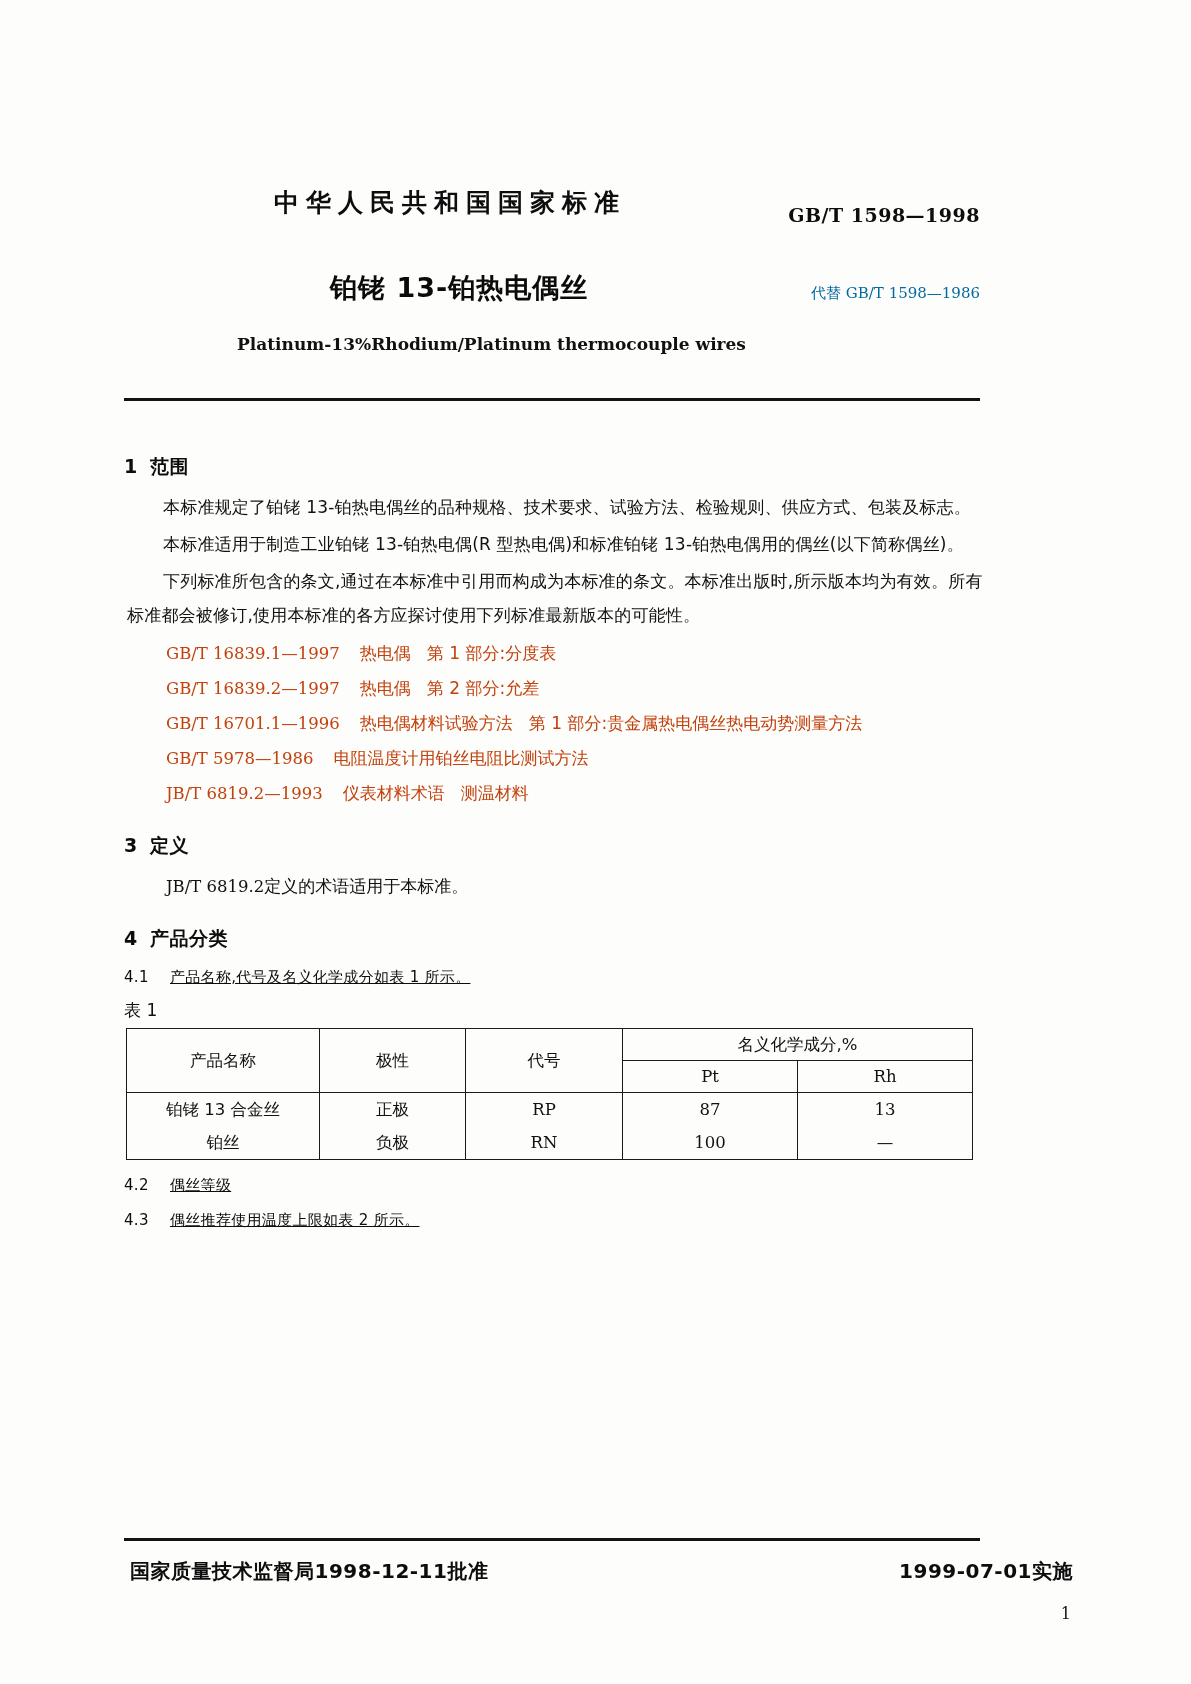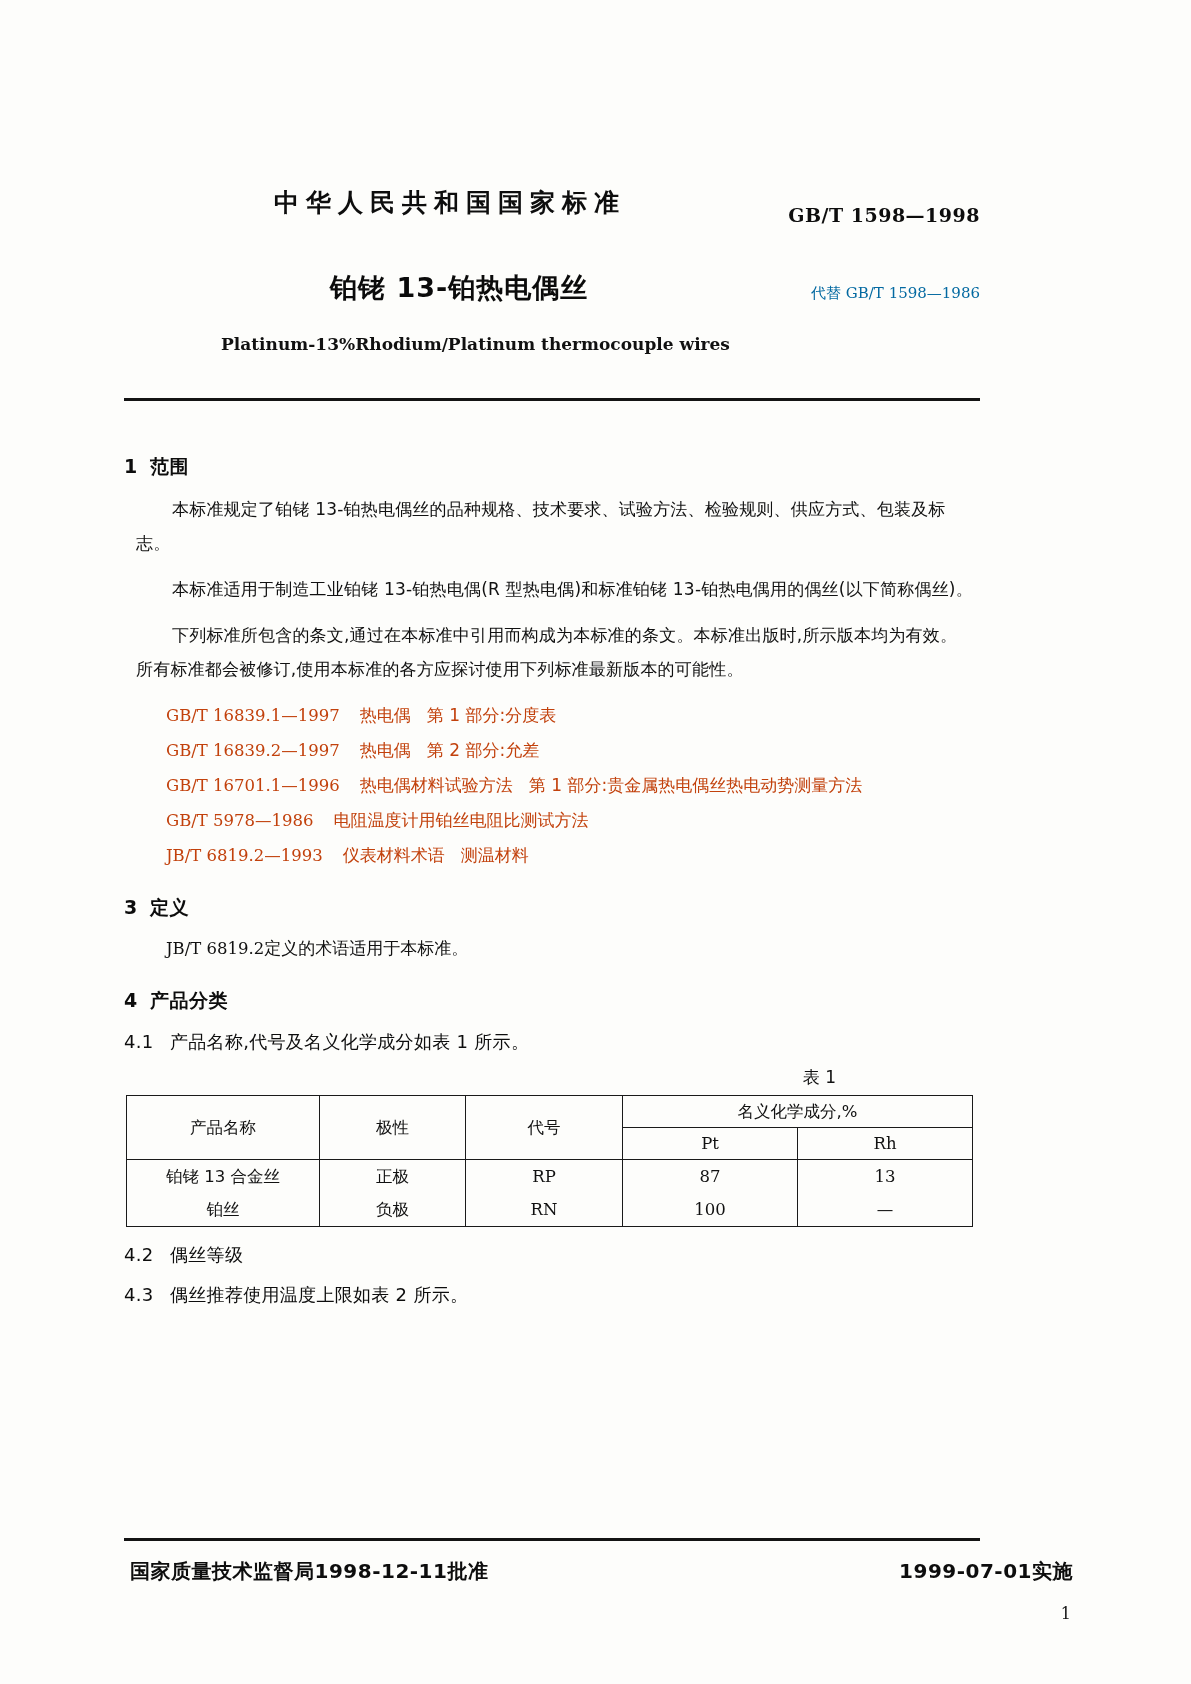--- a/index.html
+++ b/index.html
@@ -78,21 +78,21 @@
     position: absolute;
     right: 0;
     top: 14px;
     font-family: "DejaVu Serif", "Liberation Serif", serif;
     font-size: 15px;
     color: #0369a1;
     white-space: nowrap;
   }
   .en-title {
     position: absolute;
-    left: 97px;
+    left: 113px;
     top: 148px;
     font-family: "DejaVu Serif", "Liberation Serif", serif;
     font-weight: 700;
     font-size: 17px;
     letter-spacing: 0px;
     color: #111111;
     white-space: nowrap;
   }
 
   .rule-top {
@@ -118,35 +118,36 @@
     color: #0d0d0d;
     margin: 22px 0 10px 0;
     letter-spacing: 0.5px;
   }
   .h2 .num {
     display: inline-block;
     min-width: 26px;
   }
   .h3 {
     font-family: "DejaVu Sans", "Liberation Sans", sans-serif;
-    font-size: 18px;
+    font-size: 15px;
     font-weight: 400;
     color: #0d0d0d;
     margin: 16px 0 6px 0;
     letter-spacing: 0.3px;
+    text-decoration: underline;
   }
   .h3 .num {
     display: inline-block;
     min-width: 46px;
   }
   p.para {
     font-family: "DejaVu Sans", "Liberation Sans", sans-serif;
     font-size: 17px;
     line-height: 34px;
-    margin: 12px;
+    margin: 3px;
     text-indent: 36px;
     color: #111111;
     letter-spacing: 0.2px;
   }
   .reflist {
     margin: 4px 0 0 0;
     padding: 0;
     list-style: none;
   }
   .reflist li {
@@ -171,21 +172,21 @@
     padding-left: 42px;
     color: #111111;
   }
   p.defline .code {
     font-family: "DejaVu Serif", "Liberation Serif", serif;
     font-size: 16.5px;
   }
 
   
   .tbl-caption {
-    text-align: right;
+    text-align: left;
     font-family: "DejaVu Sans", "Liberation Sans", sans-serif;
     font-size: 17px;
     color: #111111;
     margin: 12px 0 6px 0;
     padding-right: 150px;
   }
   table.t1 {
     border-collapse: collapse;
     width: 846px;
     margin: 0 0 0 2px;

